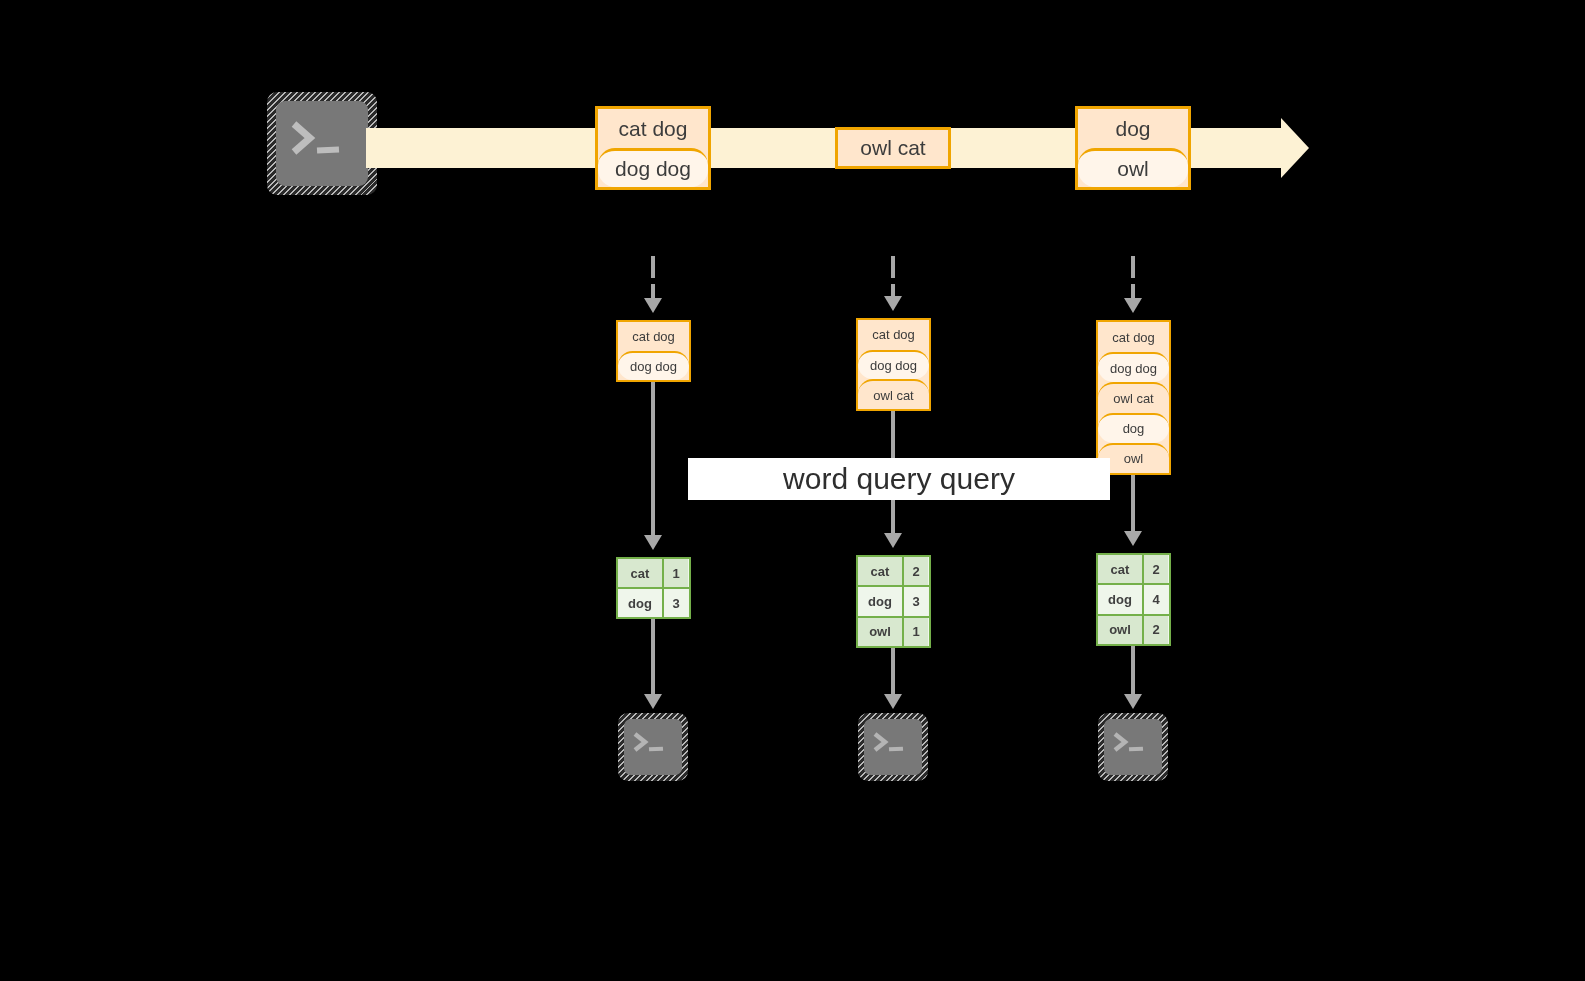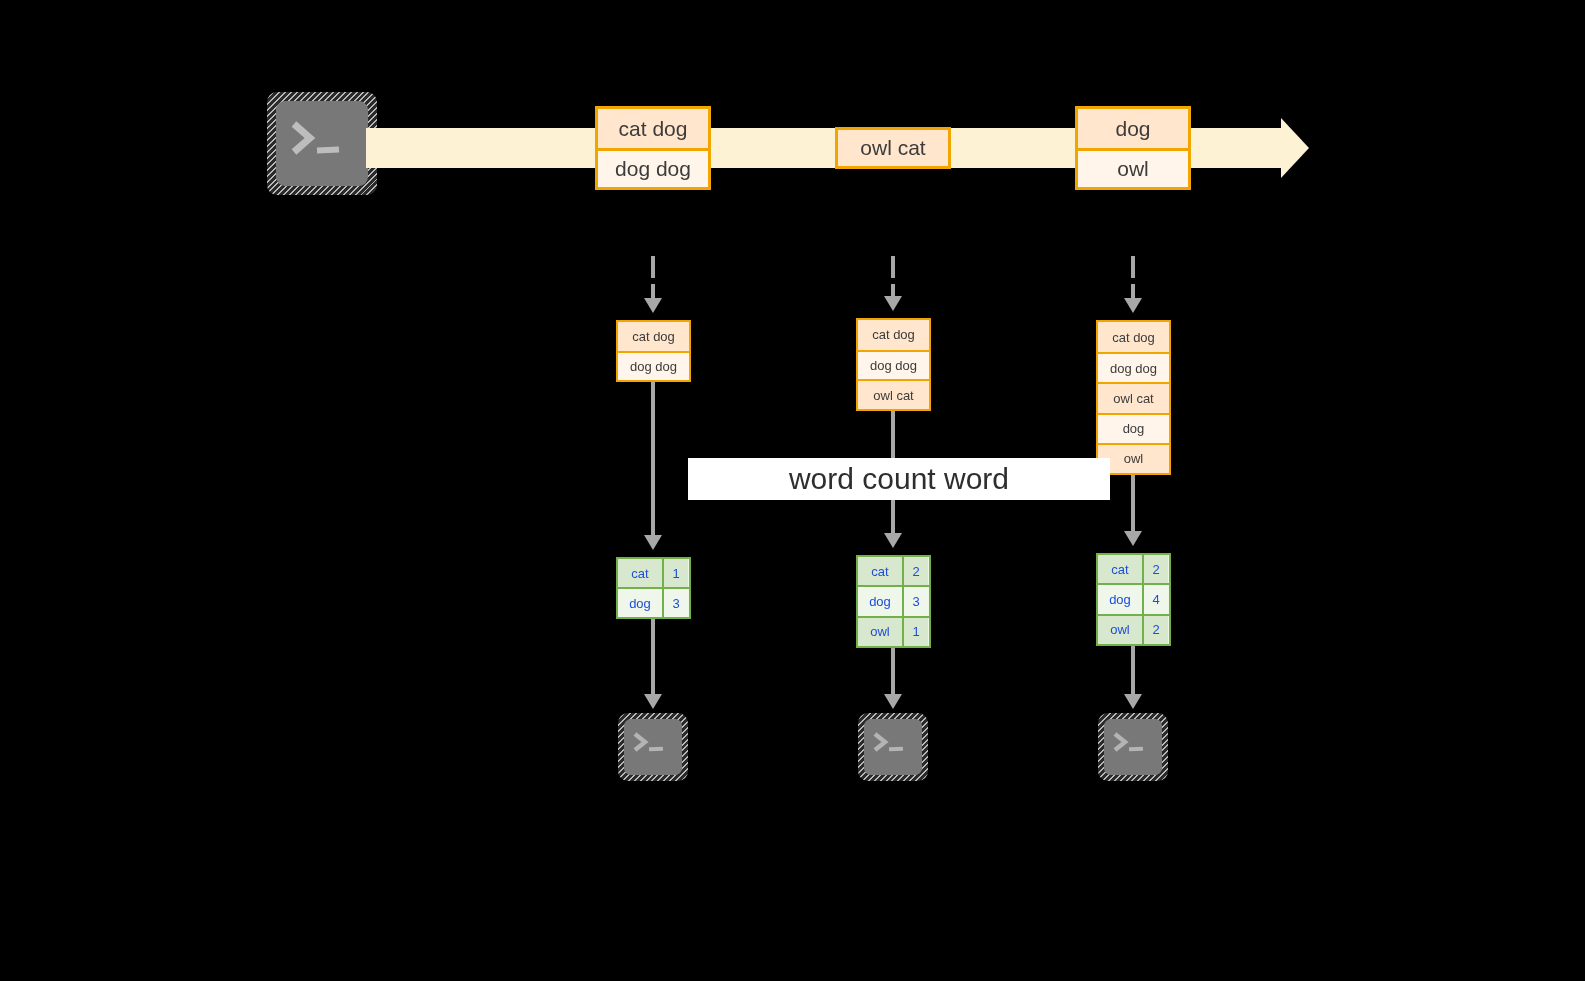--- a/index.html
+++ b/index.html
@@ -72,21 +72,21 @@
   .orow {
     box-sizing: border-box;
     display: flex;
     align-items: center;
     justify-content: center;
     color: #3c3c3c;
     white-space: nowrap;
   }
   .orow.dark  { background: #ffe6cc; }
   .orow.light { background: #fff5ea; }
-  .orow + .orow { border-top: 2.5px solid #f0a500; }
+  .orow + .orow { border-top: 2.5px solid #f0a500; border-radius: 17px; }
   .obox.big .orow + .orow { border-top: 3px solid #f0a500; }
 
   
   .gbox {
     position: absolute;
     box-sizing: border-box;
     border: 2.5px solid #74b04a;
     display: flex;
     flex-direction: column;
     background: #eef6ea;
@@ -95,22 +95,23 @@
     display: flex;
     box-sizing: border-box;
     flex: 1 1 auto;
   }
   .grow + .grow { border-top: 2.5px solid #74b04a; }
   .gcell {
     box-sizing: border-box;
     display: flex;
     align-items: center;
     justify-content: center;
-    color: #1d4ed8;
+    color: #404040;
     white-space: nowrap;
+    font-weight: bold;
   }
   .gcell.word { flex: 0 0 44px; }
   .gcell.num  { flex: 0 0 26px; border-left: 2.5px solid #74b04a; }
   .grow.dark  .gcell { background: #d8e8cf; }
   .grow.light .gcell { background: #eff6eb; }
 
   
   .vline {
     position: absolute;
     width: 4px;
@@ -284,15 +285,15 @@
 
   <div class="term" style="left:1098px; top:713px; width:70px; height:68px;">
     <div class="hatch"></div>
     <div class="body" style="left:6px;top:6px;right:6px;bottom:6px;border-radius:7px;"></div>
     <svg class="glyph" viewBox="0 0 70 68">
       <path d="M17 21 L27 29 L17 37" fill="none" stroke="#b4b4b4" stroke-width="4.5"></path>
       <rect x="31" y="34" width="14" height="4" fill="#b4b4b4" transform="rotate(-3 38 36)"></rect>
     </svg>
   </div>
 
-  <div class="qlabel" style="left:688px; top:458px; width:422px; height:42px; font-size:30px;">word count word</div>
+  <div class="qlabel" style="left:688px; top:458px; width:422px; height:42px; font-size:30px;">word query query</div>
 
 </div>
 
 </body></html>

